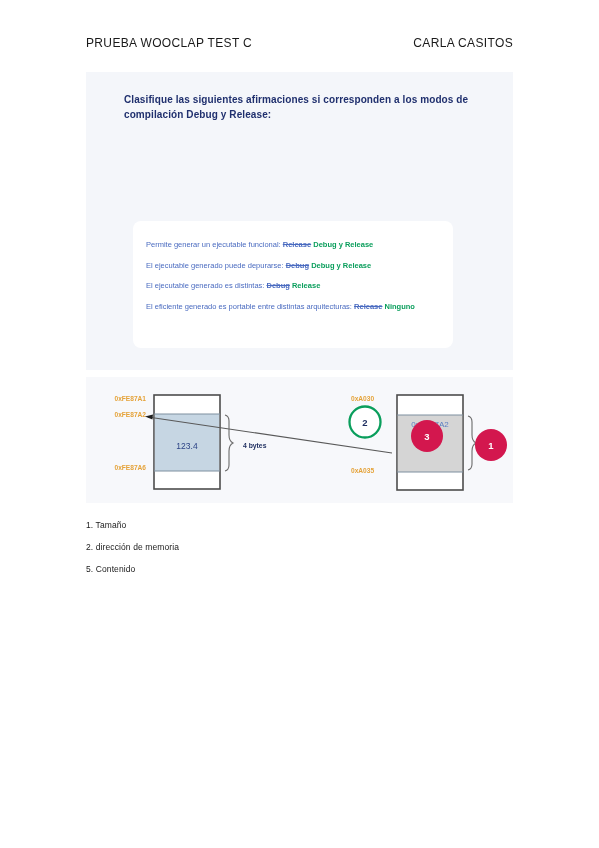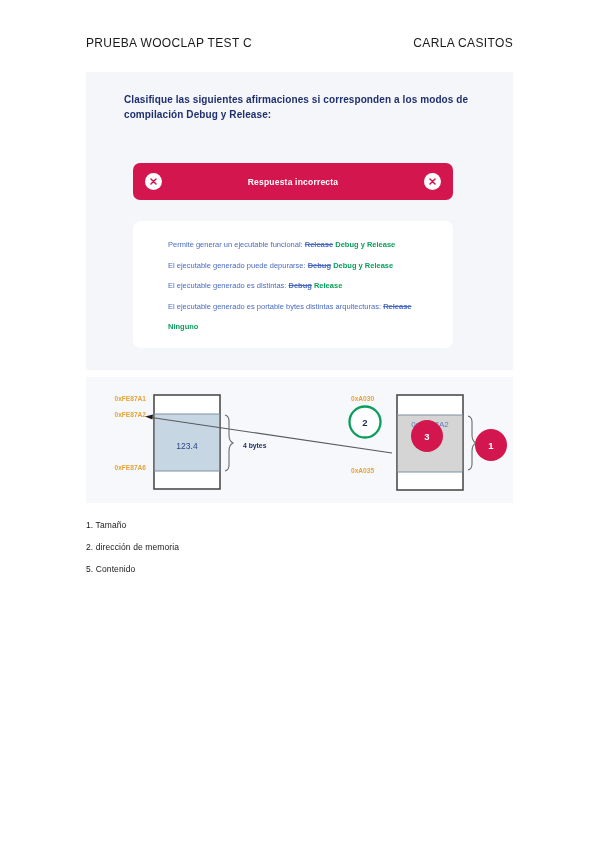--- a/index.html
+++ b/index.html
@@ -45,21 +45,21 @@
     font-size:8.5px;font-weight:bold;letter-spacing:.2px;
   }
 
   
   .answers-card{
     position:absolute;left:47px;top:149px;width:320px;height:127px;
     background:#ffffff;border-radius:8px;box-sizing:border-box;
     padding:14px 13px 0 13px;
   }
   .answer-line{
-    font-size:7.5px;line-height:20.5px;color:#4a6bc0;white-space:normal;margin-left:22px;
+    font-size:7.5px;line-height:20.5px;color:#4a6bc0;white-space:normal;
   }
   .ans-stmt{color:#4a6bc0;}
   .ans-wrong{color:#4a6bc0;text-decoration:line-through;font-weight:bold;}
   .ans-right{color:#0a9e5c;font-weight:bold;}
 
   
   .diagram-card{
     position:absolute;left:86px;top:377px;width:427px;height:126px;
     background:#f7f8fb;
   }
@@ -76,33 +76,20 @@
 
   <div class="doc-header">
     <span>PRUEBA WOOCLAP TEST C</span>
     <span>CARLA CASITOS</span>
   </div>
 
   <div class="question-card">
 
     <div class="q-title">Clasifique las siguientes afirmaciones si corresponden a los modos de compilación Debug y Release:</div>
 
-    <div class="result-banner">
-      <span class="x-badge">
-        <svg width="9" height="9" viewBox="0 0 10 10" aria-hidden="true">
-          <path d="M2.2 2.2 L7.8 7.8 M7.8 2.2 L2.2 7.8" stroke="#d3174e" stroke-width="1.7" stroke-linecap="round"></path>
-        </svg>
-      </span>
-      <span class="banner-label">Respuesta incorrecta</span>
-      <span class="x-badge">
-        <svg width="9" height="9" viewBox="0 0 10 10" aria-hidden="true">
-          <path d="M2.2 2.2 L7.8 7.8 M7.8 2.2 L2.2 7.8" stroke="#d3174e" stroke-width="1.7" stroke-linecap="round"></path>
-        </svg>
-      </span>
-    </div>
 
     <div class="answers-card">
 
       <div class="answer-line">
         <span class="ans-stmt">Permite generar un ejecutable funcional:</span>
         <span class="ans-wrong">Release</span>
         <span class="ans-right">Debug y Release</span>
       </div>
 
       <div class="answer-line">
@@ -111,21 +98,21 @@
         <span class="ans-right">Debug y Release</span>
       </div>
 
       <div class="answer-line">
         <span class="ans-stmt">El ejecutable generado es distintas:</span>
         <span class="ans-wrong">Debug</span>
         <span class="ans-right">Release</span>
       </div>
 
       <div class="answer-line">
-        <span class="ans-stmt">El ejecutable generado es portable bytes distintas arquitecturas:</span>
+        <span class="ans-stmt">El eficiente generado es portable entre distintas arquitecturas:</span>
         <span class="ans-wrong">Release</span>
         <span class="ans-right">Ninguno</span>
       </div>
 
     </div>
   </div>
 
   <div class="diagram-card">
     <svg width="427" height="126" viewBox="0 0 427 126">
 

